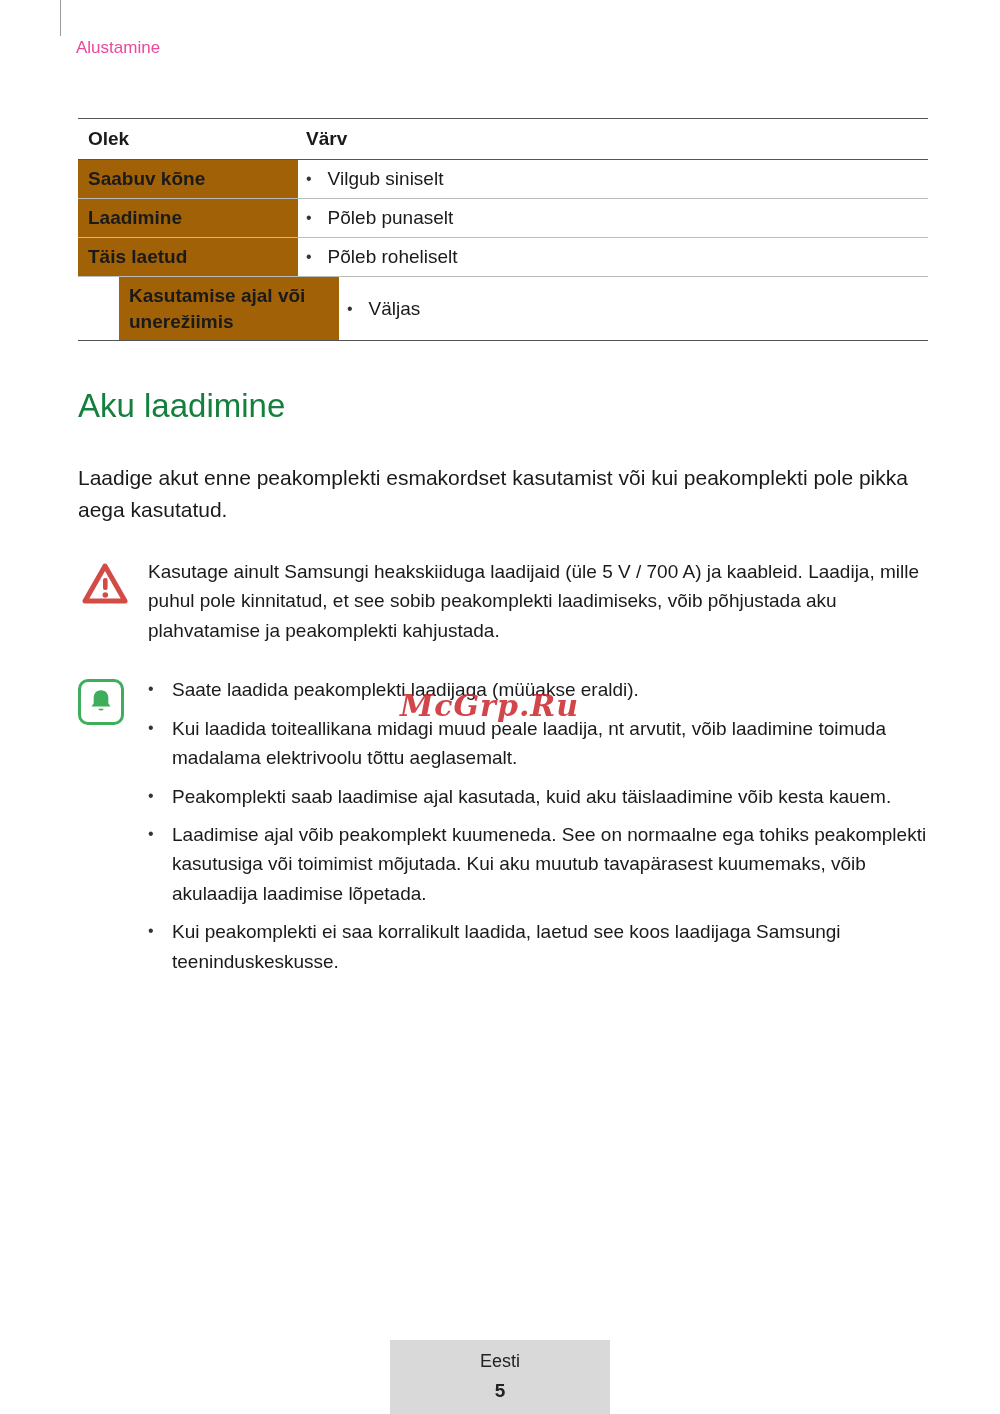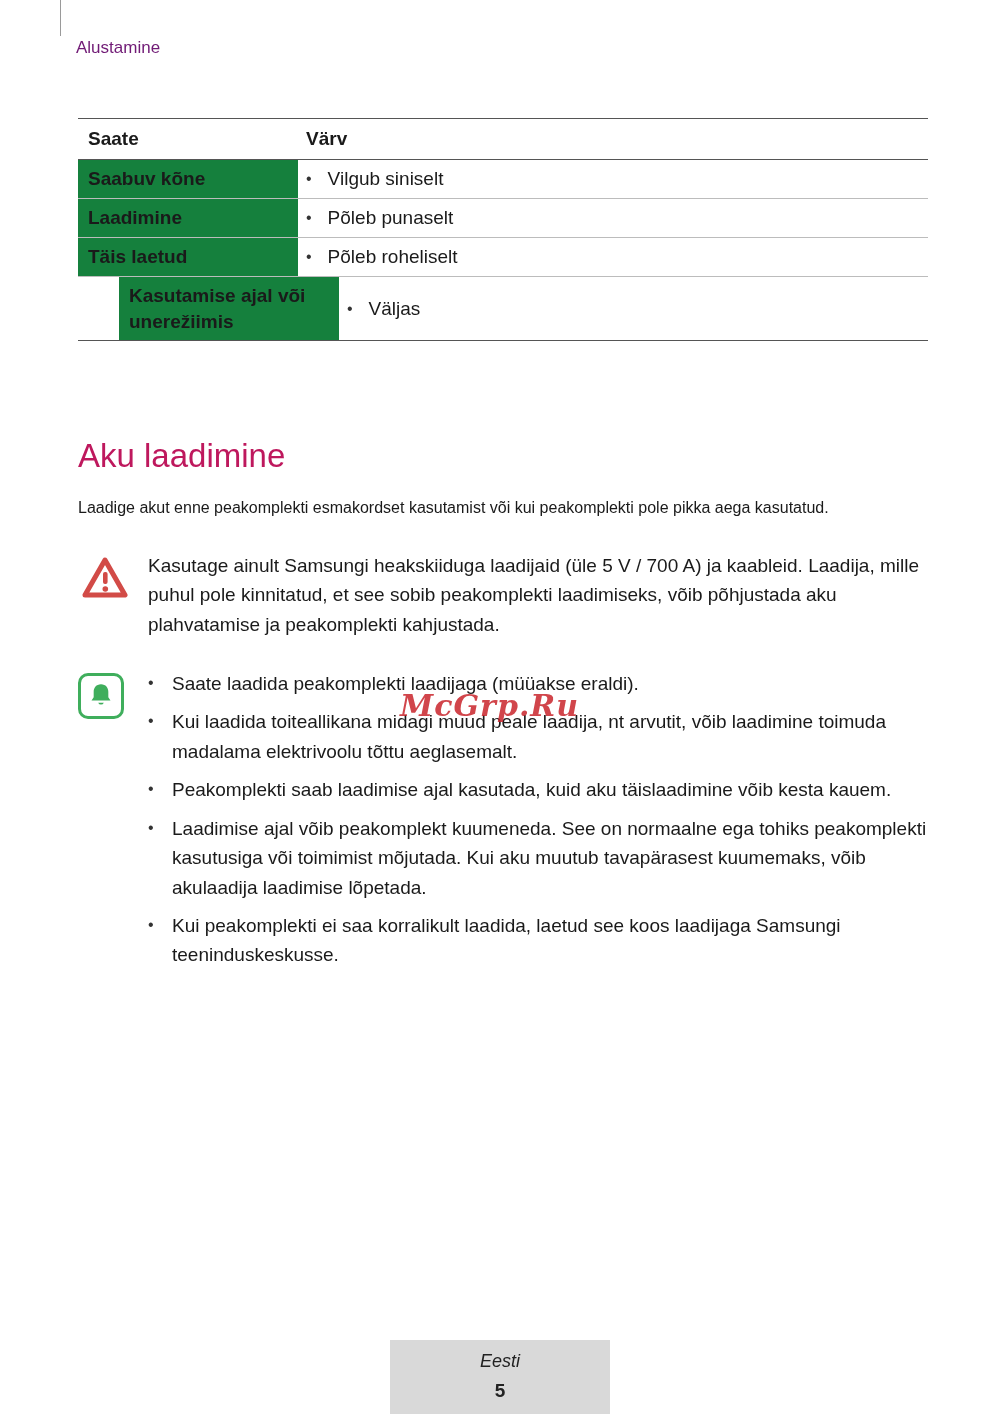--- a/index.html
+++ b/index.html
@@ -4,52 +4,52 @@
 <style>
   * { margin:0; padding:0; box-sizing:border-box; }
   html,body { background:#ffffff; }
   body {
     width:1000px; height:1414px; position:relative; overflow:hidden;
     font-family:"Liberation Sans", sans-serif; color:#1a1a1a;
   }
   .edge-line { position:absolute; left:60px; top:0; width:1px; height:36px; background:#9a9a9a; }
   .breadcrumb {
     position:absolute; top:38px; left:76px;
-    font-size:17px; color:#701a75;
+    font-size:17px; color:#ec4899;
   }
   .content { position:absolute; top:118px; left:78px; width:850px; }
 
   
   .status-table {
     width:100%; font-size:19px;
     border-top:1px solid #555; border-bottom:1px solid #555;
   }
   .trow { display:flex; border-bottom:1px solid #bcbcbc; }
   .trow:last-child { border-bottom:none;padding-left:41px; }
   .trow.head { border-bottom:1px solid #555; }
   .cell-state {
     width:220px; min-height:38px; padding:6px 10px 6px 10px;
     display:flex; align-items:center; font-weight:bold;
-    background:#15803d; line-height:1.35;
+    background:#a16207; line-height:1.35;
   }
   .trow.head .cell-state { background:transparent; min-height:40px; }
   .cell-color {
     flex:1; min-height:38px; padding:6px 0 6px 8px;
     display:flex; align-items:center; gap:16px; line-height:1.35;
   }
   .trow.head .cell-color { font-weight:bold; }
   .dot { font-size:16px; color:#333; }
 
   
   .section-title {
-    margin-top:95px; font-size:33px; font-weight:400;
-    color:#be185d; line-height:1.2;
+    margin-top:45px; font-size:33px; font-weight:400;
+    color:#15803d; line-height:1.2;
   }
   .intro {
-    margin-top:20px; font-size:16px; line-height:1.55; width:840px;
+    margin-top:36px; font-size:21px; line-height:1.55; width:840px;
   }
 
   .callout { display:flex; margin-top:30px; }
   .callout .icon-col { width:70px; flex:0 0 70px; padding-top:4px; }
   .callout .txt-col { flex:1; font-size:19px; line-height:1.55; }
 
   .warn-svg { display:block; margin-left:2px; }
   .bell-box {
     width:46px; height:46px; margin-left:0;
     border:3px solid #3fae5c; border-radius:10px;
@@ -65,34 +65,34 @@
     position:absolute; left:400px; top:688px;
     font-family:"DejaVu Serif", serif; font-style:italic; font-weight:bold;
     font-size:30px; color:#c9252c; opacity:0.85; letter-spacing:1px;
     pointer-events:none;
   }
 
   .footer-box {
     position:absolute; left:390px; top:1340px; width:220px; height:74px;
     background:#d9d9d9; text-align:center;
   }
-  .footer-lang { padding-top:11px; font-size:18px; color:#222;font-style:italic; }
+  .footer-lang { padding-top:11px; font-size:18px; color:#222; }
   .footer-page { margin-top:8px; font-size:19px; font-weight:bold; color:#222; }
 </style>
 </head>
 <body>
 
 <div class="edge-line"></div>
 <div class="breadcrumb">Alustamine</div>
 
 <div class="content">
 
   <div class="status-table">
     <div class="trow head">
-      <div class="cell-state">Saate</div>
+      <div class="cell-state">Olek</div>
       <div class="cell-color">Värv</div>
     </div>
     <div class="trow">
       <div class="cell-state">Saabuv kõne</div>
       <div class="cell-color">
         <span class="dot">•</span>
         <span>Vilgub siniselt</span>
       </div>
     </div>
     <div class="trow">

